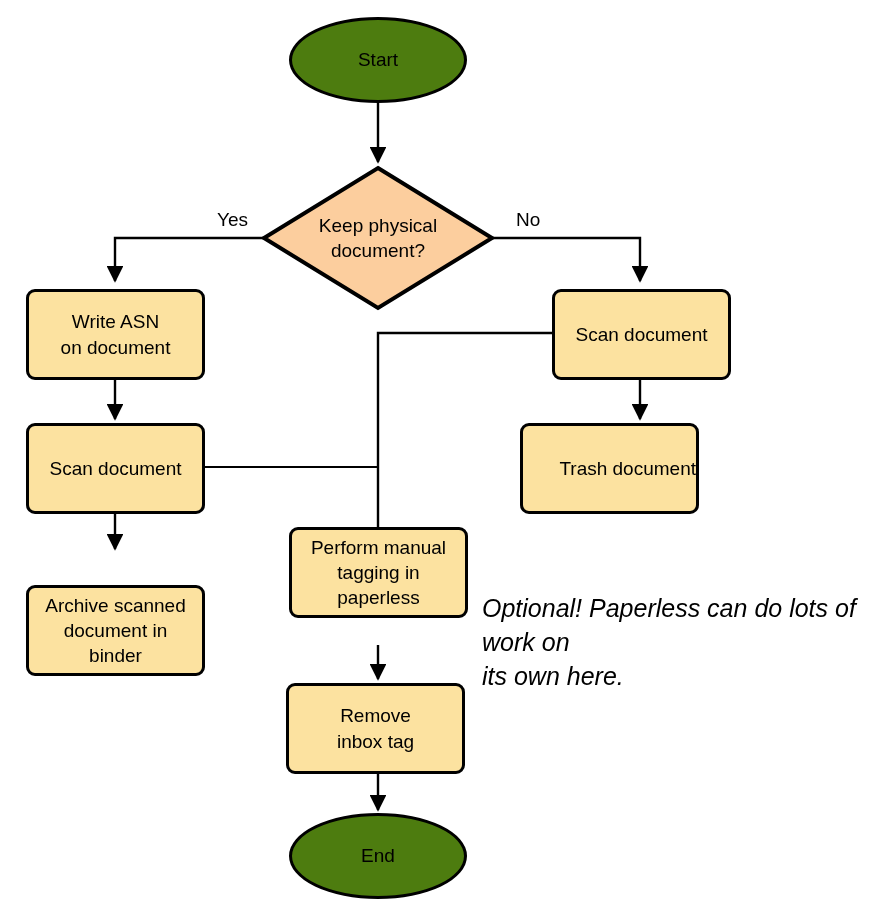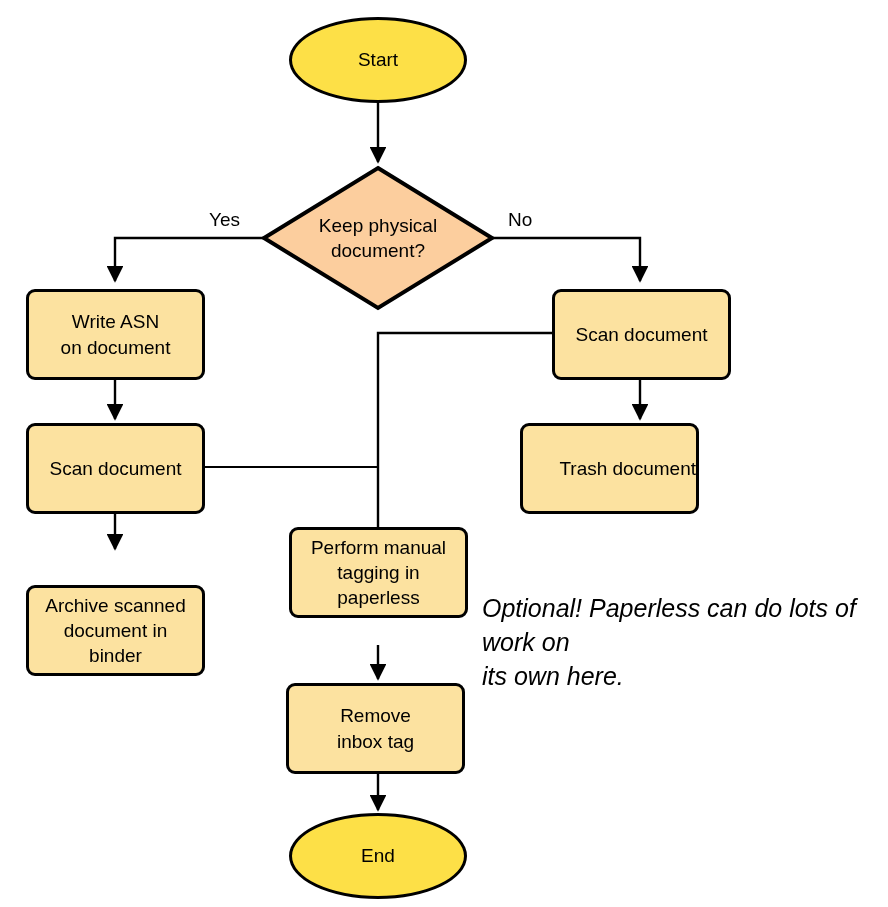--- a/index.html
+++ b/index.html
@@ -38,38 +38,39 @@
     z-index: 3;
   }
   .node-process {
     border: 3px solid #000000;
     border-radius: 9px;
     background: #fce2a0;
   }
   .node-terminal {
     border: 3.5px solid #000000;
     border-radius: 50%;
-    background: #fde047;
+    background: #4d7c0f;
   }
   .node-decision {
     background: transparent;
     border: none;
   }
   .decision-label {
     position: relative;
     z-index: 4;
     pointer-events: none;
   }
   .edge-label {
     position: absolute;
     color: #000000;
     font-size: 19px;
     line-height: 1.2;
     z-index: 3;
     white-space: nowrap;
+    margin-left: 8px;
   }
   .annotation {
     position: absolute;
     color: #000000;
     font-size: 25px;
     line-height: 1.35;
     font-style: italic;
     z-index: 3;
     white-space: pre-line;
   }

